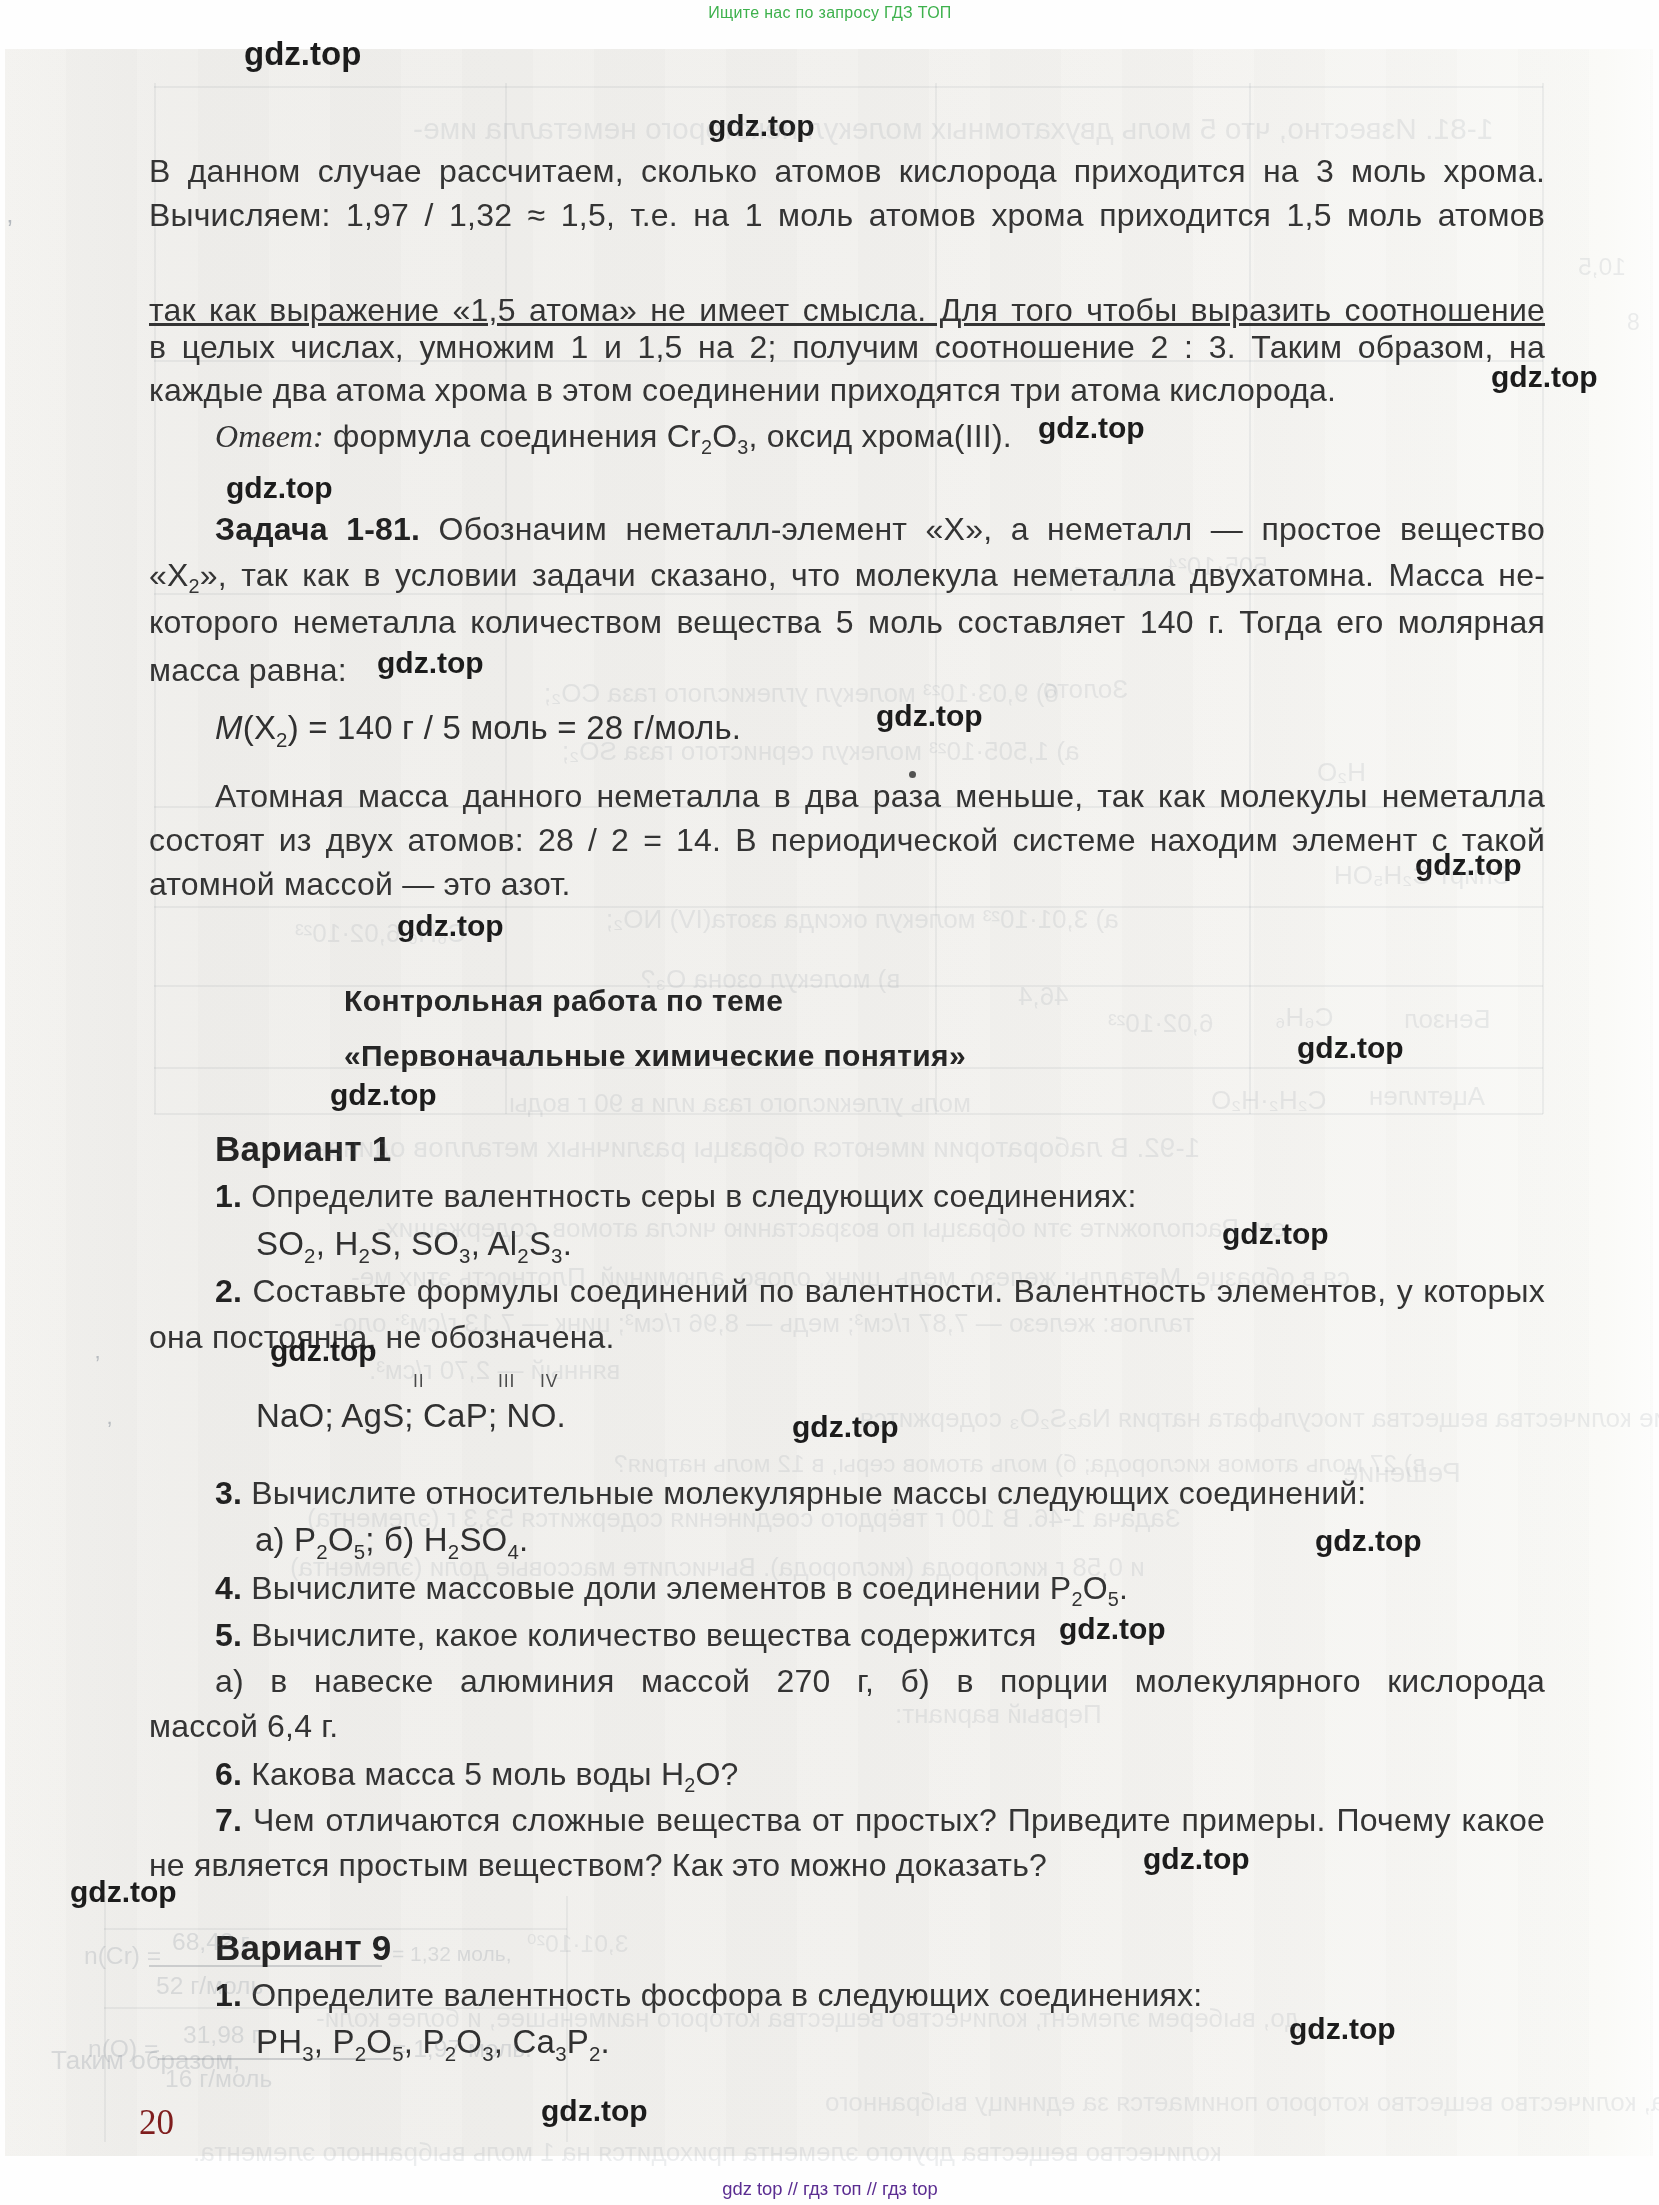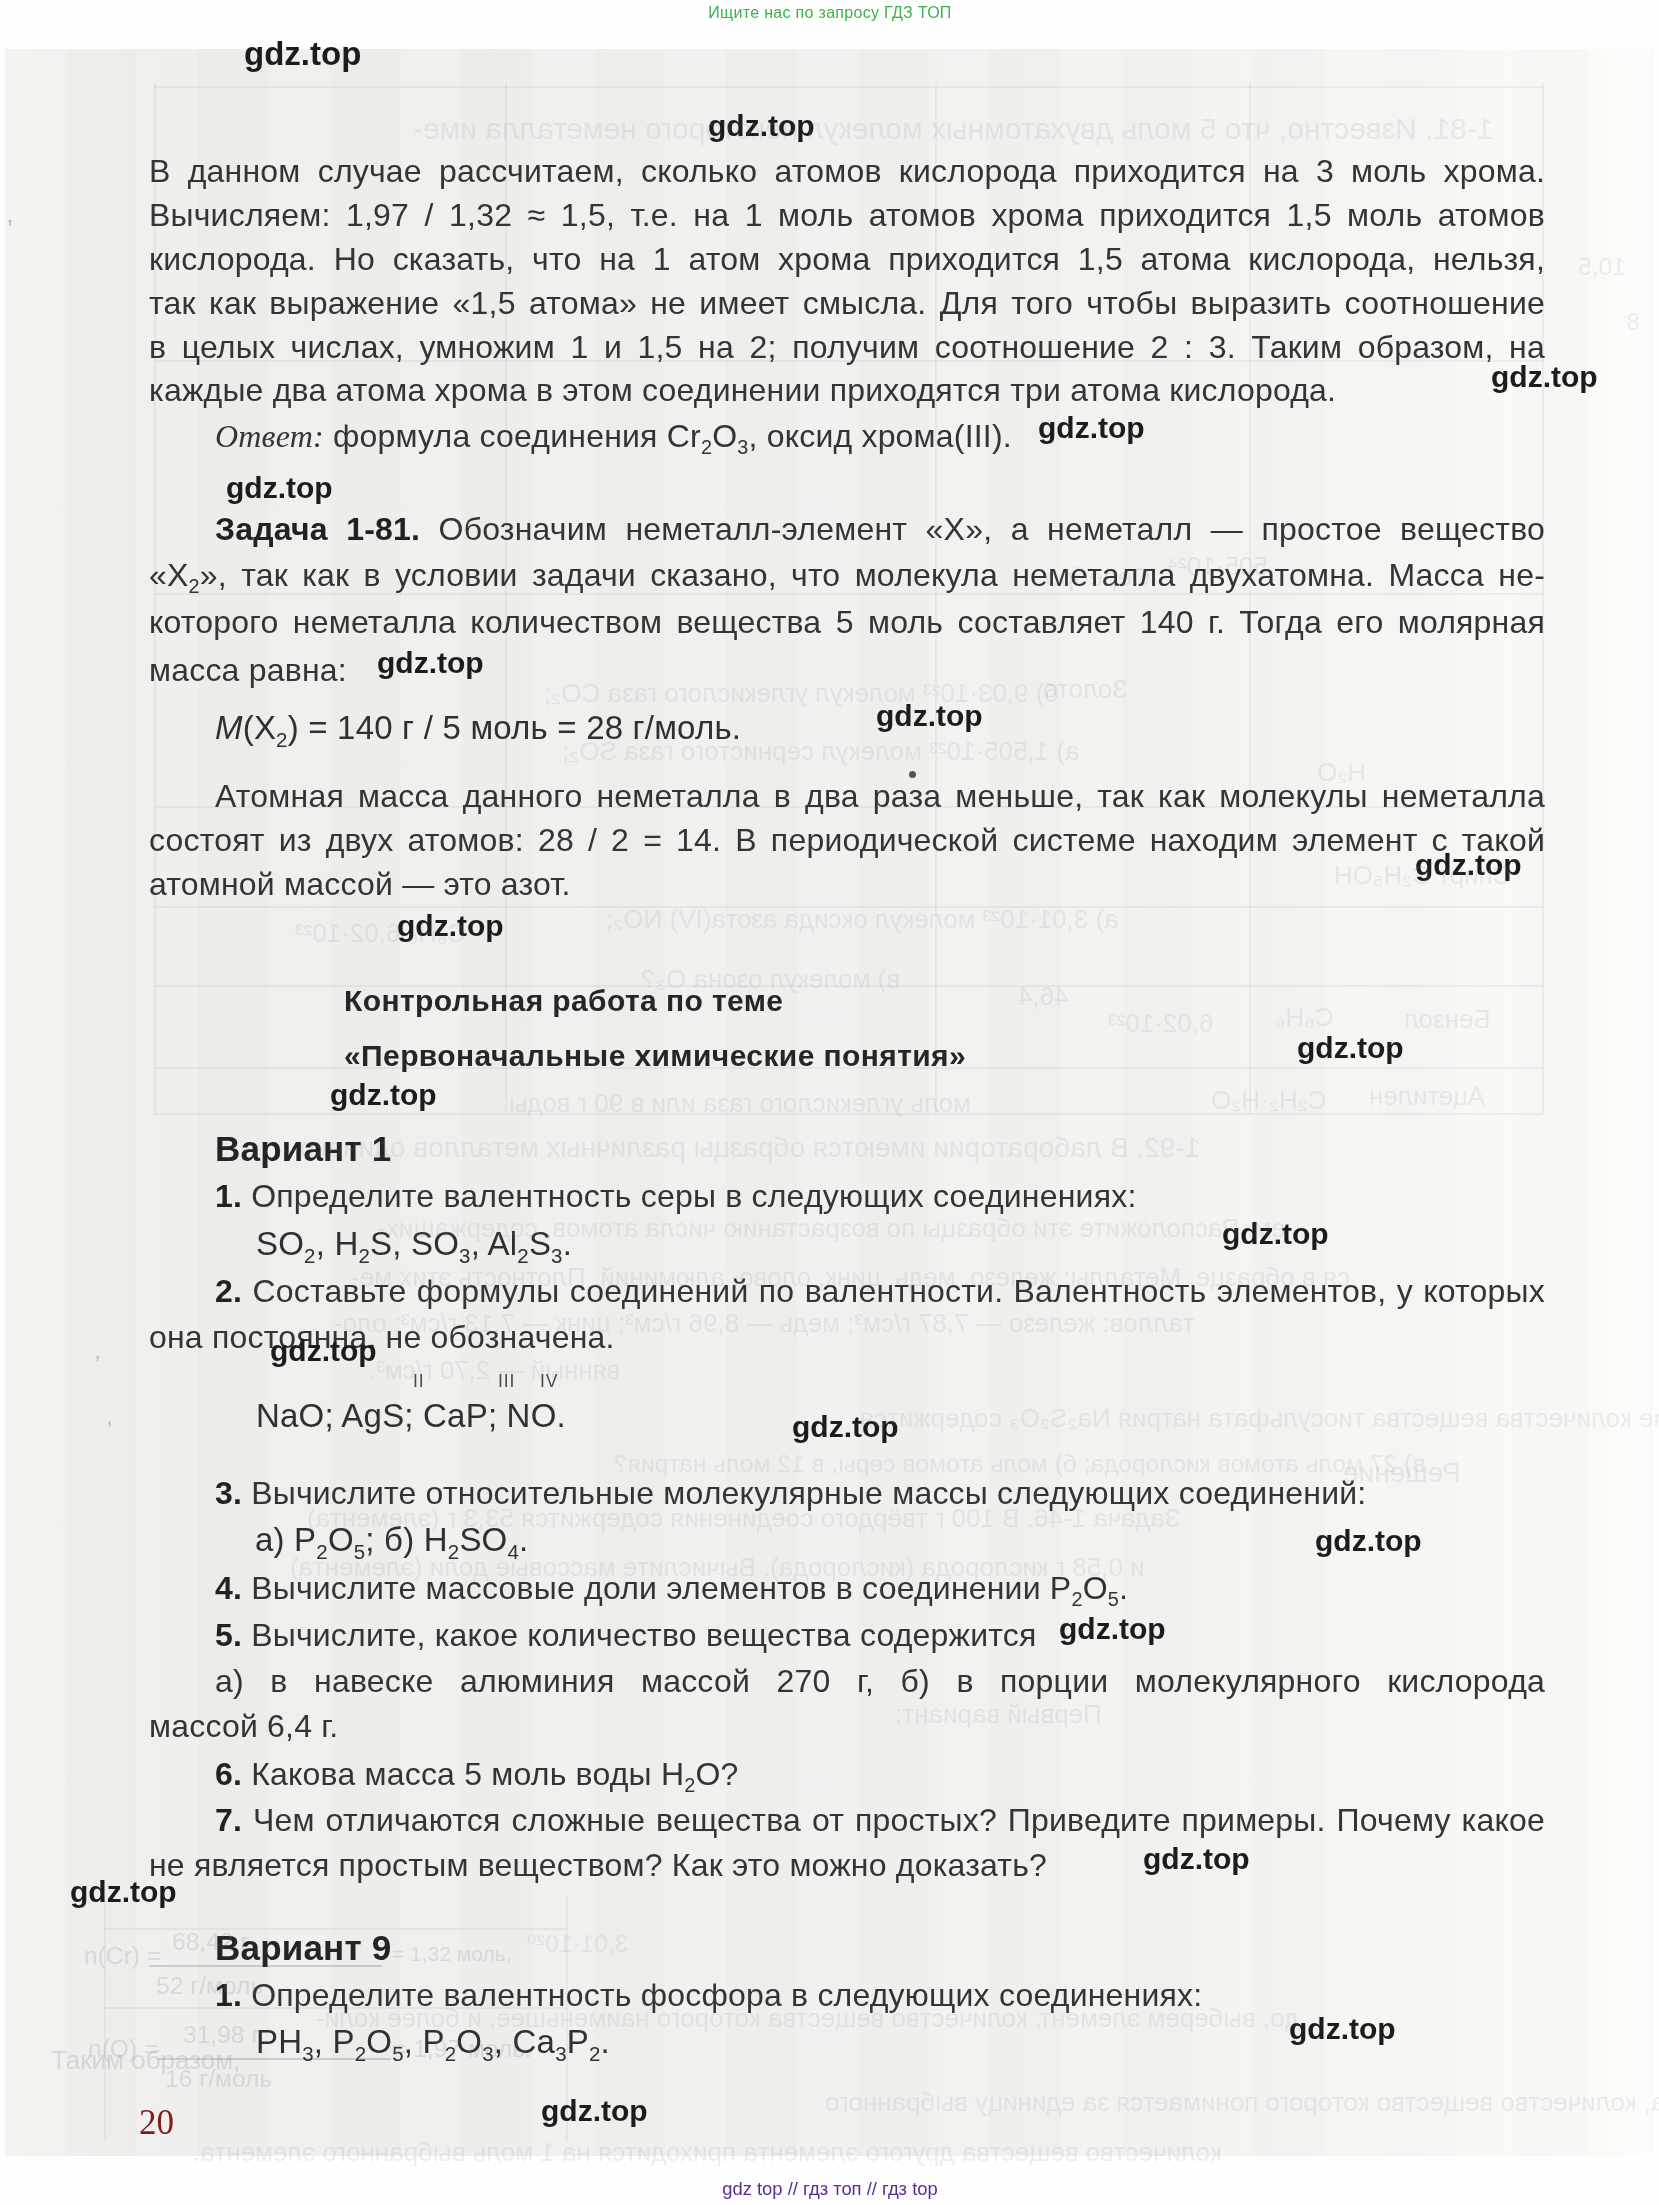--- a/index.html
+++ b/index.html
@@ -58,22 +58,21 @@
   <i class="gv" style="left:104px;top:1896px;height:246px;"></i>
   <i class="gv" style="left:566px;top:1896px;height:246px;"></i>
   <i class="gh" style="left:104px;top:1928px;width:463px;"></i>
   <i class="gh" style="left:104px;top:2007px;width:463px;"></i>
   <i class="bfrac" style="left:149px;top:1965px;width:233px;"></i>
   <i class="bfrac" style="left:158px;top:2058px;width:233px;"></i>
   <i class="dot" style="left:909px;top:771px;"></i>
 
   <div class="ln just" style="left:149px;top:151px;width:1396px;">В данном случае рассчитаем, сколько атомов кислорода приходится на 3 моль хрома.</div>
   <div class="ln just" style="left:149px;top:195px;width:1396px;">Вычисляем: 1,97 / 1,32 ≈ 1,5, т.е. на 1 моль атомов хрома приходится 1,5 моль атомов</div>
-  <div class="ln just" style="left:149px;top:239px;width:1396px;">кислорода. Но сказать, что на 1 атом хрома приходится 1,5 атома кислорода, нельзя,</div>
-  <div class="ln just" style="left:149px;top:283px;width:1396px;">так как выражение «1,5 атома» не имеет смысла. Для того чтобы выразить соотношение</div>
+  <div class="ln just" style="left:149px;top:290px;width:1396px;text-decoration:underline;">так как выражение «1,5 атома» не имеет смысла. Для того чтобы выразить соотношение</div>
   <div class="ln just" style="left:149px;top:327px;width:1396px;">в целых числах, умножим 1 и 1,5 на 2; получим соотношение 2 : 3. Таким образом, на</div>
   <div class="ln nw" style="left:149px;top:370px;">каждые два атома хрома в этом соединении приходятся три атома кислорода.</div>
   <div class="ln nw" style="left:215px;top:416px;"><span class="iserif">Ответ:</span><span> формула соединения Cr</span><sub>2</sub><span>O</span><sub>3</sub><span>, оксид хрома(III).</span></div>
 
   <div class="ln just" style="left:215px;top:509px;width:1330px;"><span class="b">Задача 1-81.</span><span> Обозначим неметалл-элемент «X», а неметалл — простое вещество</span></div>
   <div class="ln just" style="left:149px;top:555px;width:1396px;"><span>«X</span><sub>2</sub><span>», так как в условии задачи сказано, что молекула неметалла двухатомна. Масса не-</span></div>
   <div class="ln just" style="left:149px;top:602px;width:1396px;">которого неметалла количеством вещества 5 моль составляет 140 г. Тогда его молярная</div>
   <div class="ln nw" style="left:149px;top:650px;">масса равна:</div>
   <div class="ln frm nw" style="left:215px;top:708px;"><span class="i">M</span><span>(X</span><sub>2</sub><span>) = 140 г / 5 моль = 28 г/моль.</span></div>
   <div class="ln just" style="left:215px;top:776px;width:1330px;">Атомная масса данного неметалла в два раза меньше, так как молекулы неметалла</div>

